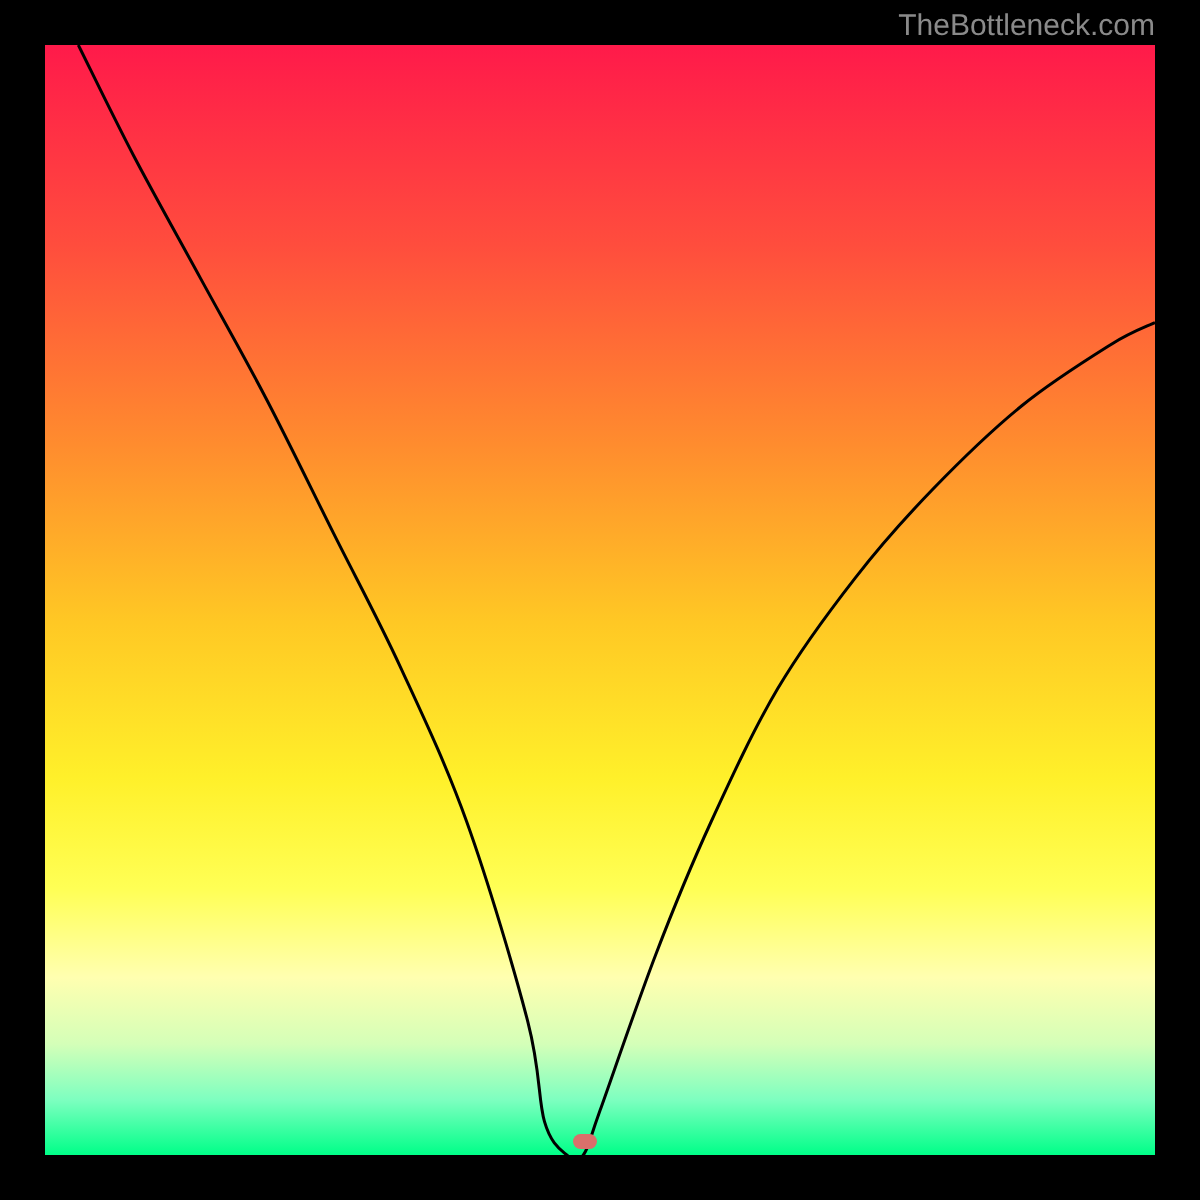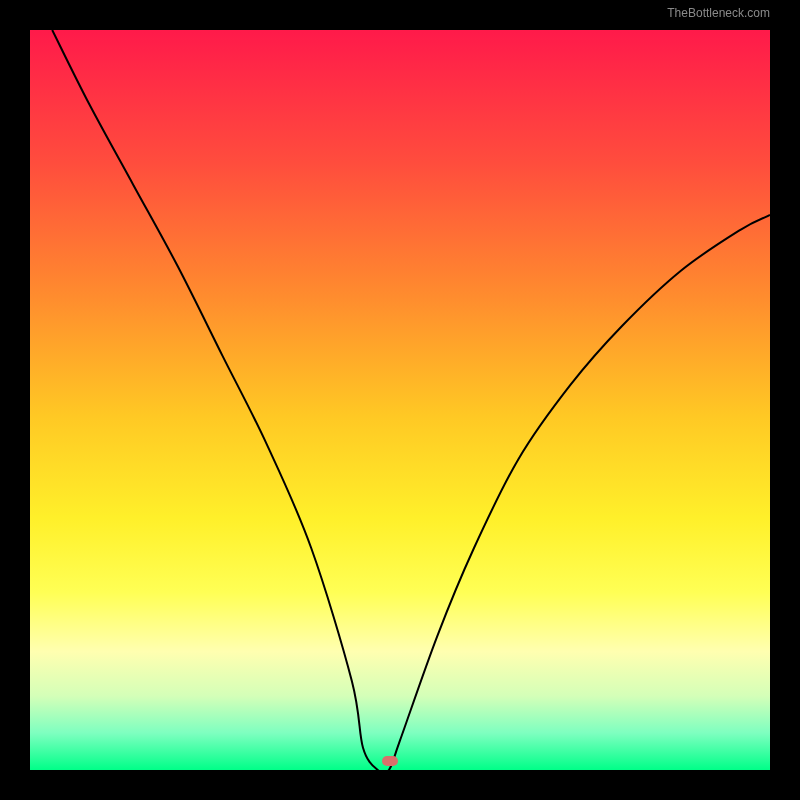--- a/index.html
+++ b/index.html
@@ -40,21 +40,21 @@
     width: 16px;
     height: 10px;
     background: #d9706b;
     border-radius: 5px;
   }
   .watermark {
     position: absolute;
     top: 6px;
     right: 30px;
     font-family: Arial, Helvetica, sans-serif;
-    font-size: 12px;
+    font-size: 20px;
     color: #8a8a8a;
     font-weight: 500;
   }
 </style>
 </head>
 <body>
 
 <div class="plot-area"></div>
 
 <svg class="curve" viewBox="0 0 740 740" preserveAspectRatio="none">

